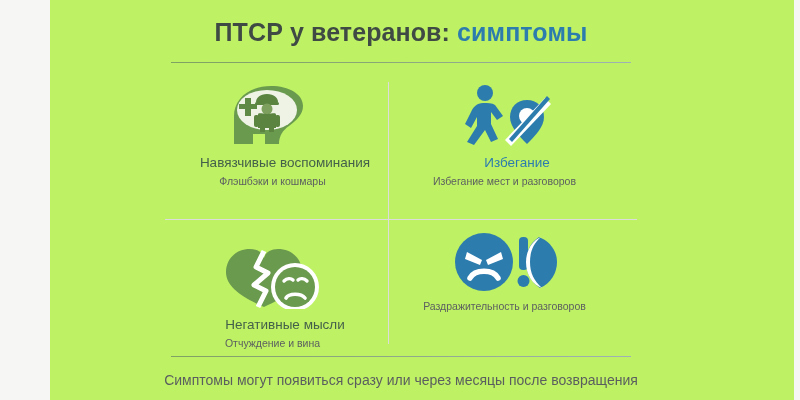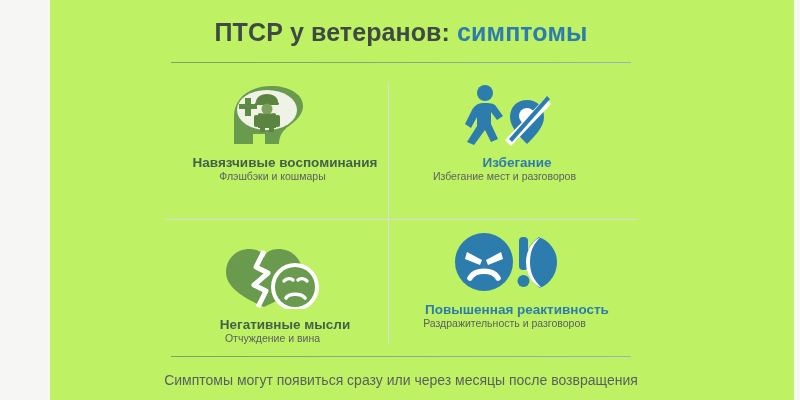--- a/index.html
+++ b/index.html
@@ -109,31 +109,32 @@
 
   .icon-box {
     height: 66px;
     display: flex;
     align-items: center;
     justify-content: center;
     margin-top: 8px;
   }
   .cell-label {
     font-size: 13.5px;
-    font-weight: bold;
+    font-weight: normal;
     margin-top: 7px;
     text-align: center;
     white-space: nowrap;
     padding-left: 25px;
   }
   .label-green { color: #45604a; }
   .label-blue  { color: #2d7cae; }
   .cell-sub {
     font-size: 10.5px;
     color: #5c5f60;
+    margin-top: 5px;
     text-align: center;
     white-space: nowrap;
   }
 
   
   .footer-rule {
     position: absolute;
     top: 356px;
     left: 14px;
     width: 460px;
@@ -249,21 +250,20 @@
             <g fill="#2d7cae">
               <rect x="66" y="6" width="9" height="33" rx="4"></rect>
               <circle cx="70.5" cy="50" r="6"></circle>
             </g>
             <path d="M86 6 C77 12 73 21 73 31 C73 42 78 51 87 57
                      C98 52 104 42 104 31 C104 19 96 10 86 6 Z" fill="#2d7cae"></path>
             <path d="M88 6 C80 13 77 21 77 31 C77 42 81 50 89 57
                      C80 54 73 44 73 31 C73 19 80 9 88 6 Z" fill="#ffffff"></path>
           </svg>
         </div>
-        <div class="cell-label label-blue">Повышенная реактивность</div>
         <div class="cell-sub">Раздражительность и разговоров</div>
       </div>
 
     </div>
 
     <div class="footer-rule"></div>
     <div class="footer-text">Симптомы могут появиться сразу или через месяцы после возвращения</div>
 
   </div>
 </div>

